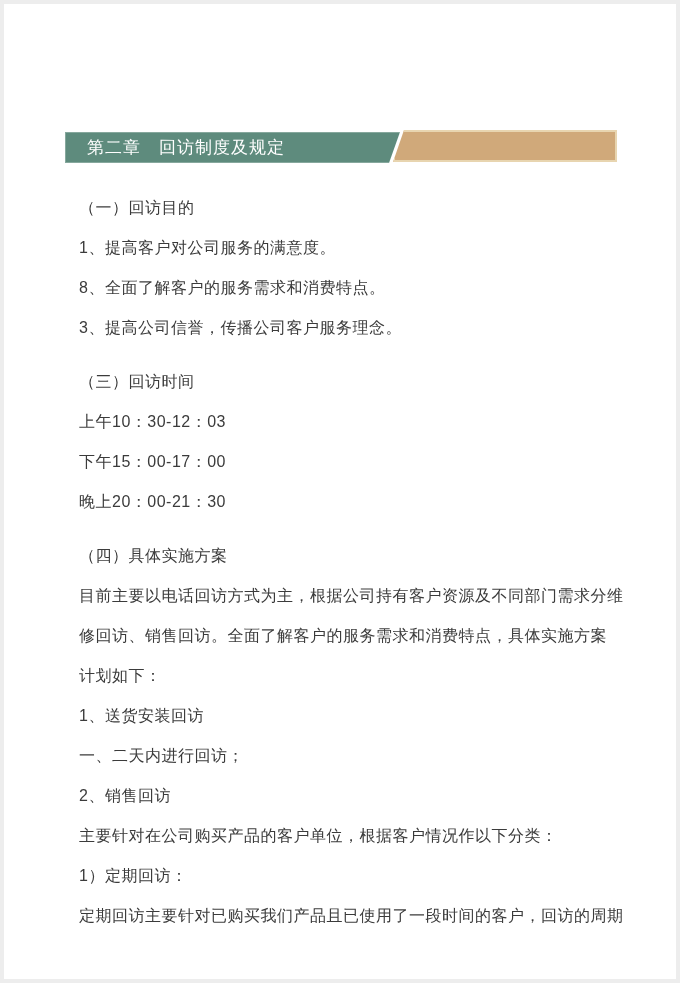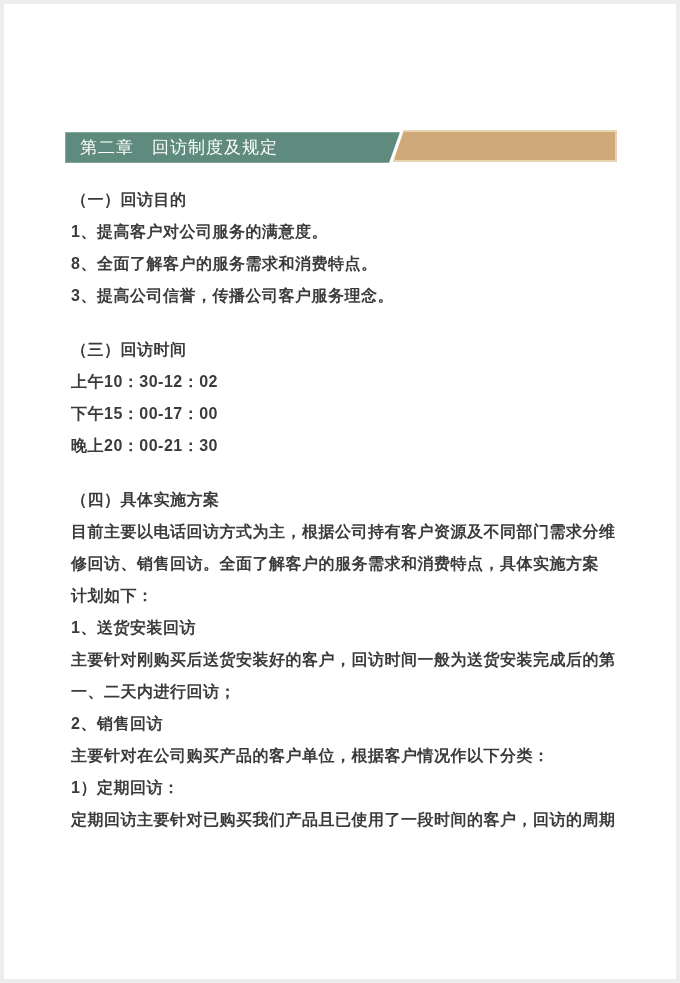--- a/index.html
+++ b/index.html
@@ -35,21 +35,21 @@
     left: 0;
     width: 335px;
     height: 31px;
     background: var(--teal, #5e8b7d);
     clip-path: polygon(0 0, 100% 0, calc(100% - 11px) 100%, 0 100%);
     box-shadow: inset 0 0 0 1px rgba(255,255,255,0.25);
   }
   .banner-title {
     display: block;
     line-height: 31px;
-    padding-left: 15px;
+    padding-left: 22px;
     font-size: 17px;
     font-weight: 500;
     letter-spacing: 1px;
     color: #ffffff;
     white-space: pre;
   }
   .banner-tan {
     position: absolute;
     top: -2px;
     left: 328px;
@@ -65,23 +65,23 @@
     top: 182px;
     left: 67px;
     width: 548px;
     z-index: 1;
     color: var(--text, #3b3b3b);
   }
   .section + .section {
     margin-top: 26px;
   }
   .heading, .line {
-    margin: 4px;
+    margin: 12px;
     font-size: 16px;
-    font-weight: bold;
+    font-weight: normal;
     line-height: 28px;
     letter-spacing: 0.5px;
     white-space: nowrap;
   }
 </style>
 </head>
 <body>
 
 <div class="page"></div>
 
@@ -98,31 +98,30 @@
   <div class="line">1、提高客户对公司服务的满意度。</div>
       <div class="line">8、全面了解客户的服务需求和消费特点。</div>
       <div class="line">3、提高公司信誉，传播公司客户服务理念。</div>
     </section>
 
   <section class="section">
     </section>
 
   <section class="section">
     <h3 class="heading">（三）回访时间</h3>
-      <div class="line">上午10：30-12：02</div>
+      <div class="line">上午10：30-12：03</div>
       <div class="line">下午15：00-17：00</div>
       <div class="line">晚上20：00-21：30</div>
     </section>
 
   <section class="section">
     <h3 class="heading">（四）具体实施方案</h3>
   <div class="line">目前主要以电话回访方式为主，根据公司持有客户资源及不同部门需求分维</div>
       <div class="line">修回访、销售回访。全面了解客户的服务需求和消费特点，具体实施方案</div>
       <div class="line">计划如下：</div>
       <div class="line">1、送货安装回访</div>
-      <div class="line">主要针对刚购买后送货安装好的客户，回访时间一般为送货安装完成后的第</div>
       <div class="line">一、二天内进行回访；</div>
       <div class="line">2、销售回访</div>
       <div class="line">主要针对在公司购买产品的客户单位，根据客户情况作以下分类：</div>
       <div class="line">1）定期回访：</div>
       <div class="line">定期回访主要针对已购买我们产品且已使用了一段时间的客户，回访的周期</div>
     </section>
 </div>
 
 </body></html>

